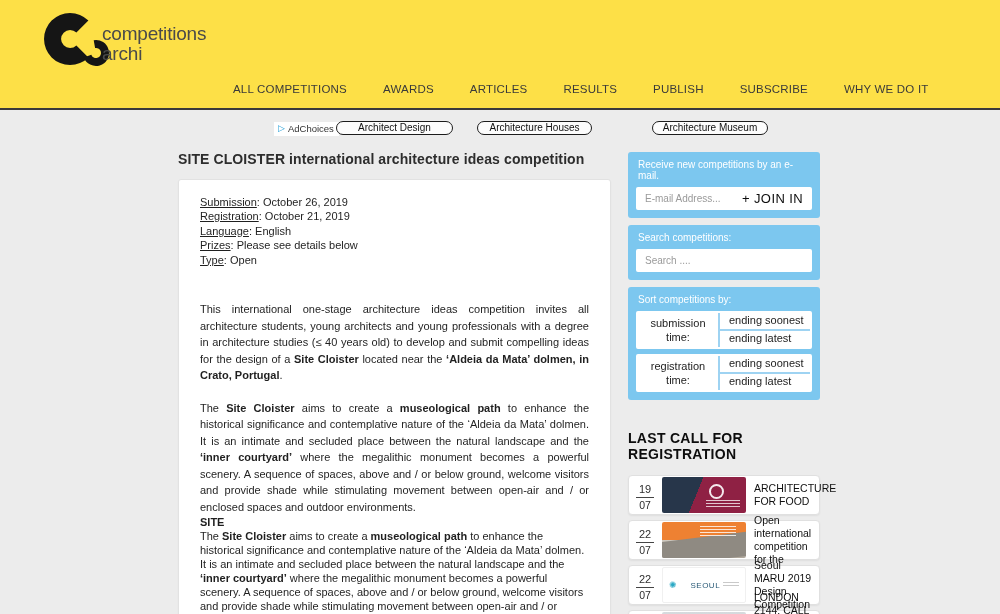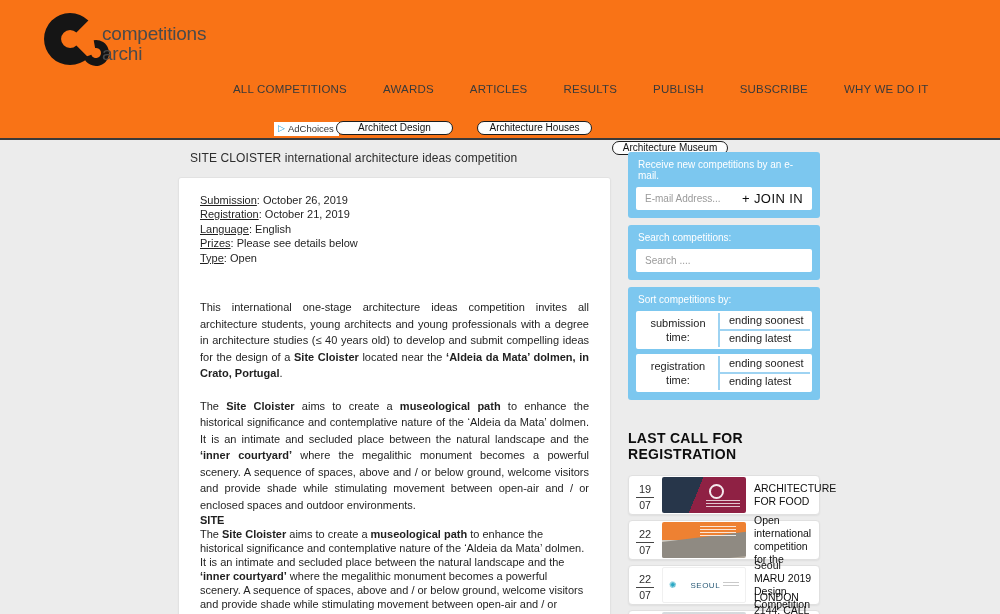--- a/index.html
+++ b/index.html
@@ -3,47 +3,47 @@
 <meta charset="utf-8">
 <style>
   * { box-sizing: border-box; }
   html,body { margin:0; padding:0; }
   body {
     width:1000px; height:614px; position:relative; overflow:hidden;
     background:#ececec; font-family:"Liberation Sans", sans-serif; color:#222;
   }
 
   
-  .header { position:absolute; top:0; left:0; width:1000px; height:140px;
-            background:#f97316; border-bottom:2px solid #3a3a3a; }
+  .header { position:absolute; top:0; left:0; width:1000px; height:110px;
+            background:#fde047; border-bottom:2px solid #3a3a3a; }
   .brand { position:absolute; left:44px; top:8px; display:flex; cursor:pointer; }
   .brand svg { width:70px; height:64px; }
   .brand-text { margin:16px 0 0 -12px; font-size:19px; font-weight:300;
                 color:#4a4a4a; line-height:20px; letter-spacing:-0.2px; }
   .nav { position:absolute; left:233px; top:83px; display:flex; gap:36px;
          font-size:11.5px; color:#3a3a3a; }
   .nav-item { cursor:pointer; letter-spacing:0.2px; white-space:nowrap; }
 
   
   .ad-bar { position:absolute; top:121px; left:0; width:1000px; height:16px; }
   .adchoices { position:absolute; left:274px; top:1px; background:#fff;
                font-size:9.5px; color:#333; padding:1px 5px 2px 4px;
                display:flex; align-items:center; gap:3px; cursor:pointer; }
   .adchoices .tri { color:#1e9cd7; font-size:9px; line-height:9px; }
   .ad-pill { position:absolute; top:0; height:14px; border:1px solid #1c1c1c;
              border-radius:9px; background:#fcfcfc; font-size:10px; color:#111;
              text-align:center; line-height:12px; cursor:pointer; }
   .pill-0 { left:336px; width:117px; }
   .pill-1 { left:477px; width:115px; }
-  .pill-2 { left:612px; width:116px;margin-top:20px; }
+  .pill-2 { left:652px; width:116px; }
 
   
   .article { position:absolute; left:178px; top:151px; width:433px; }
-  .page-title { font-size:12px; font-weight:400; color:#2d2d2d;
-                margin:0 12px 12px; letter-spacing:0.1px; }
+  .page-title { font-size:14px; font-weight:700; color:#2d2d2d;
+                margin:0 0 12px; letter-spacing:0.1px; }
   .card { background:#fff; border:1px solid #e2e2e2; border-radius:3px;
           padding:15px 21px; height:470px; box-shadow:0 1px 2px rgba(0,0,0,0.04); }
   .details { font-size:11px; line-height:14.4px; color:#1f1f1f; margin:0 0 34px; }
   .details .lbl { text-decoration:underline; }
   .para { font-size:11px; color:#1f1f1f; text-align:justify;
           line-height:16.5px; margin:0 0 16px; }
   .para.no-gap { margin-bottom:0; }
   .mini { font-size:11px; line-height:14px; color:#1f1f1f; margin:0; }
   .site-h { font-weight:700; }
   .para-plain { font-size:11px; color:#1f1f1f; text-align:left;

